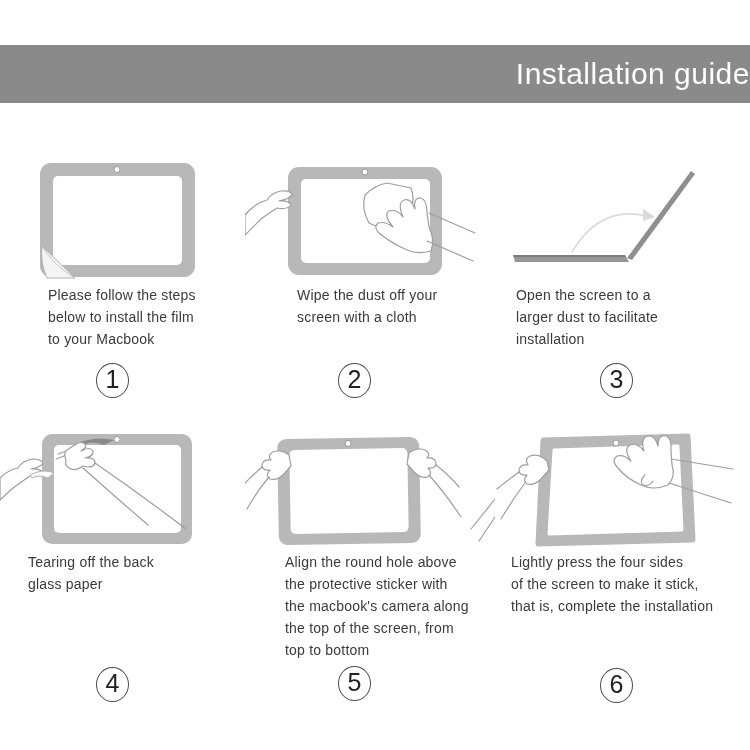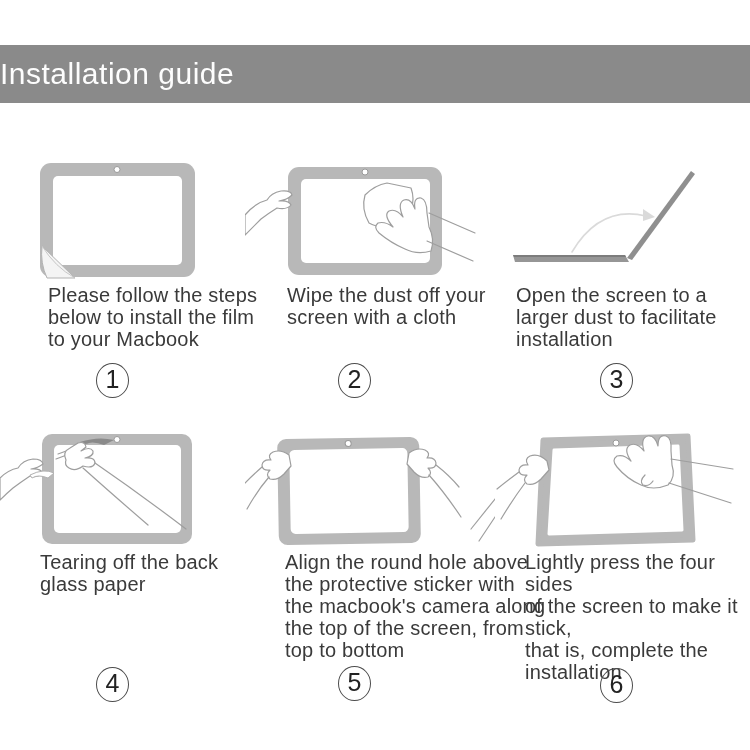--- a/index.html
+++ b/index.html
@@ -3,29 +3,29 @@
 <meta charset="utf-8">
 <style>
   html,body{margin:0;padding:0;}
   body{
     width:750px;height:750px;position:relative;overflow:hidden;
     background:#ffffff;
     font-family:"Liberation Sans", sans-serif;
   }
   .header{
     position:absolute;left:0;top:45px;width:750px;height:58px;
-    background:#8a8a8a;display:flex;align-items:center;justify-content:flex-start;
+    background:#8a8a8a;display:flex;align-items:center;justify-content:flex-end;
   }
   .header .title{
     color:#fdfdfd;font-size:30px;letter-spacing:0.5px;font-weight:400;
   }
   .illus{position:absolute;}
   .caption{
     position:absolute;
-    font-size:20px;line-height:22px;color:#3a3a3a;
+    font-size:14px;line-height:22px;color:#3a3a3a;
     letter-spacing:0.2px;white-space:pre-line;
   }
   .stepnum{
     position:absolute;width:33px;height:35px;border:1.6px solid #4c4c4c;
     border-radius:50%;display:flex;align-items:center;justify-content:center;
     color:#222222;font-size:25px;font-weight:400;box-sizing:border-box;
     padding-bottom:2px;
   }
   svg{display:block;}
   .lineart{fill:#ffffff;stroke:#9e9e9e;stroke-width:1.2;stroke-linejoin:round;stroke-linecap:round;}
@@ -53,21 +53,21 @@
 <svg class="illus" style="left:245px;top:157px" width="235" height="130" viewBox="0 0 235 130">
   <rect x="43" y="10" width="154" height="108" rx="11" fill="#b8b8b8"></rect>
   <rect x="56" y="22" width="129" height="84" rx="5" fill="#ffffff"></rect>
   <circle cx="120" cy="15" r="3" fill="#ffffff" stroke="#9a9a9a" stroke-width="1"></circle>
   <path class="lineart" d="M0,58 Q10,46 22,43 Q26,36 36,34 Q46,33 47,38 Q42,43 34,44 Q44,43 46,48 Q42,53 32,51 Q24,56 16,62 Q8,70 0,78 Z"></path>
   <path class="lineart" d="M120,38 Q130,28 142,26 L166,31 Q170,42 166,52 L150,68 Q134,72 124,66 Q116,52 120,38 Z"></path>
   <path class="lineart" d="M186,94 Q172,98 160,92 Q146,86 134,76 Q128,70 133,66 Q140,64 148,70 Q138,58 144,54 Q151,51 158,60 Q152,46 159,43 Q166,41 170,52 Q168,40 176,41 Q182,43 182,56 L184,70 Q190,82 186,94 Z"></path>
   <path class="armline" d="M184,56 L230,76"></path>
   <path class="armline" d="M182,84 L228,104"></path>
 </svg>
-<div class="caption" style="left:287px;top:284px">Wipe the dust off your
+<div class="caption" style="left:297px;top:284px">Wipe the dust off your
 screen with a cloth</div>
 <div class="stepnum" style="left:338px;top:363px">2</div>
 
 <svg class="illus" style="left:505px;top:160px" width="215" height="110" viewBox="0 0 215 110">
   <polygon points="8,95 120,95 124,102 10,102" fill="#969696"></polygon>
   <polygon points="8,95 120,95 121,97 9,97" fill="#7c7c7c"></polygon>
   <polygon points="122,98 186,11 190,14 127,100" fill="#8f8f8f"></polygon>
   <path class="armline" style="stroke:#dadada;stroke-width:1.6" d="M67,92 Q95,45 141,56"></path>
   <polygon points="138,49 150,57 138,61" fill="#dadada"></polygon>
 </svg>
@@ -82,21 +82,21 @@
   <circle cx="117" cy="11.5" r="3" fill="#ffffff" stroke="#9a9a9a" stroke-width="1"></circle>
   <path class="armline" d="M58,26 L88,15"></path>
   <path class="armline" d="M56,31 L72,25"></path>
   <path d="M80,14 Q98,8 114,12 L104,17 Q92,12 82,17 Z" fill="#8a8a8a"></path>
   <path class="lineart" d="M66,32 Q62,24 70,20 L78,15 Q85,13 86,19 L81,23 Q90,18 93,23 Q94,28 85,30 Q95,29 95,35 Q93,41 83,38 Q75,44 69,40 Q64,37 66,32 Z"></path>
   <path class="armline" d="M83,40 Q112,66 148,97"></path>
   <path class="armline" d="M95,35 Q140,66 186,101"></path>
   <path class="lineart" d="M0,50 Q8,42 18,40 Q23,32 33,31 Q42,31 43,36 Q38,40 31,41 Q40,40 43,45 Q39,50 30,48 Q21,54 13,60 Q6,66 0,72 Z"></path>
   <path d="M30,47 Q44,40 54,45 L48,50 Q38,46 32,50 Z" fill="#ffffff" stroke="#b2b2b2" stroke-width="1"></path>
 </svg>
-<div class="caption" style="left:40px;top:551px">Tearing off the back
+<div class="caption" style="left:28px;top:551px">Tearing off the back
 glass paper</div>
 <div class="stepnum" style="left:96px;top:667px">4</div>
 
 <svg class="illus" style="left:245px;top:425px" width="250" height="125" viewBox="0 0 250 125">
   <g transform="rotate(-1 104 66)">
     <rect x="33" y="13" width="142" height="106" rx="9" fill="#b8b8b8"></rect>
     <rect x="45" y="24" width="118" height="84" rx="5" fill="#ffffff"></rect>
     <circle cx="104" cy="18.5" r="3" fill="#ffffff" stroke="#9a9a9a" stroke-width="1"></circle>
   </g>
   <path class="lineart" d="M44,30 Q36,24 28,27 Q22,30 26,35 Q18,34 17,40 Q17,46 25,45 Q20,50 25,54 Q32,56 39,49 L46,41 Z"></path>
@@ -120,16 +120,16 @@
   <polygon points="59,30 183,26 187,110 54,114" fill="#ffffff" stroke="#ffffff" stroke-width="3" stroke-linejoin="round"></polygon>
   <circle cx="121" cy="23" r="3" fill="#ffffff" stroke="#9a9a9a" stroke-width="1"></circle>
   <path class="lineart" d="M173,65 Q158,71 146,65 Q132,59 122,47 Q116,40 122,36 Q129,34 136,41 Q128,29 135,25 Q142,22 149,31 Q145,18 153,16 Q160,15 163,26 Q163,14 171,16 Q177,18 176,31 L177,45 Q181,57 173,65 Z"></path>
   <path class="armline" d="M150,55 Q144,61 148,65 Q154,67 158,61"></path>
   <path class="armline" d="M176,39 L238,49"></path>
   <path class="armline" d="M174,63 L236,83"></path>
   <path class="lineart" d="M52,41 Q44,33 35,36 Q29,39 33,45 Q25,44 24,50 Q24,56 32,55 Q27,60 32,64 Q39,66 46,59 L54,50 Z"></path>
   <path class="armline" d="M30,63 Q18,79 6,99"></path>
   <path class="armline" d="M24,52 Q12,61 2,69"></path>
 </svg>
-<div class="caption" style="left:525px;top:551px">Lightly press the four sides
+<div class="caption" style="left:511px;top:551px">Lightly press the four sides
 of the screen to make it stick,
 that is, complete the installation</div>
 <div class="stepnum" style="left:600px;top:668px">6</div>
 
 </body></html>

